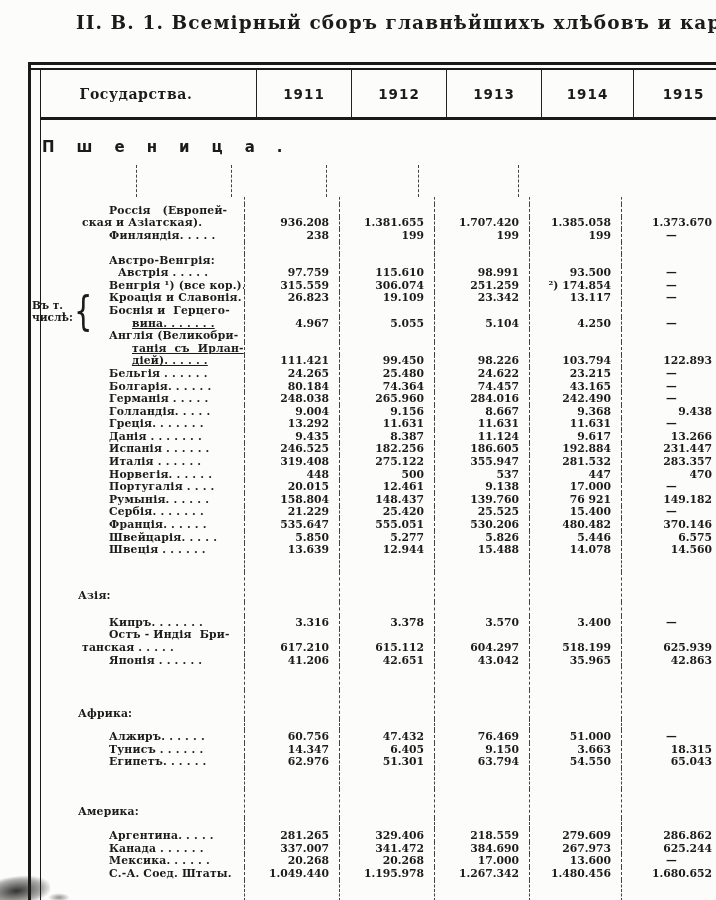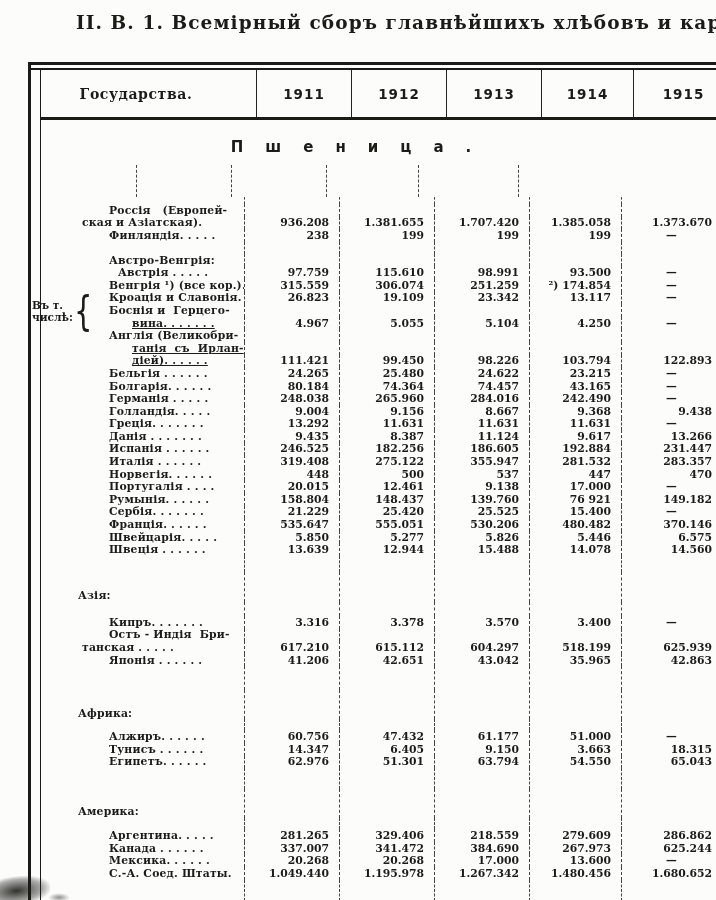--- a/index.html
+++ b/index.html
@@ -26,21 +26,21 @@
     box-sizing:border-box;border-right:1.6px solid #232320;
     display:flex;align-items:center;justify-content:center;
   }
   .hcell.c0{width:215px;font-size:14px;font-weight:700;letter-spacing:0.6px;padding-right:26px;}
   .hcell.year{font-family:"DejaVu Sans", sans-serif;font-size:13.5px;font-weight:700;letter-spacing:1px;}
   .hcell.c1,.hcell.c2,.hcell.c3{width:95px;}
   .hcell.c4{width:92px;}
   .hcell.c5{width:100px;}
 
   .section-title{
-    position:absolute;left:42px;top:138px;width:640px;text-align:center;
+    position:absolute;left:42px;top:138px;width:640px;
     font-family:"DejaVu Sans", sans-serif;font-size:15px;font-weight:700;
     letter-spacing:22px;white-space:nowrap;
   }
 
   .tbody{position:absolute;left:42px;top:165px;width:680px;height:735px;overflow:hidden;}
   .trow{display:flex;align-items:flex-end;height:12.6px;}
   .cell{
     box-sizing:border-box;border-right:1px dashed #45453f;
     height:100%;display:flex;align-items:flex-end;overflow:hidden;
   }
@@ -418,21 +418,21 @@
         <div class="cell num n1"></div>
         <div class="cell num n2"></div>
         <div class="cell num n3"></div>
         <div class="cell num n4"></div>
         <div class="cell num n5"></div>
       </div>
       <div class="trow">
         <div class="cell label ind-country">Алжиръ. . . . . .</div>
         <div class="cell num n1">60.756</div>
         <div class="cell num n2">47.432</div>
-        <div class="cell num n3">61.177</div>
+        <div class="cell num n3">76.469</div>
         <div class="cell num n4">51.000</div>
         <div class="cell num n5 dash">—</div>
       </div>
       <div class="trow">
         <div class="cell label ind-country">Тунисъ . . . . . .</div>
         <div class="cell num n1">14.347</div>
         <div class="cell num n2">6.405</div>
         <div class="cell num n3">9.150</div>
         <div class="cell num n4">3.663</div>
         <div class="cell num n5">18.315</div>

